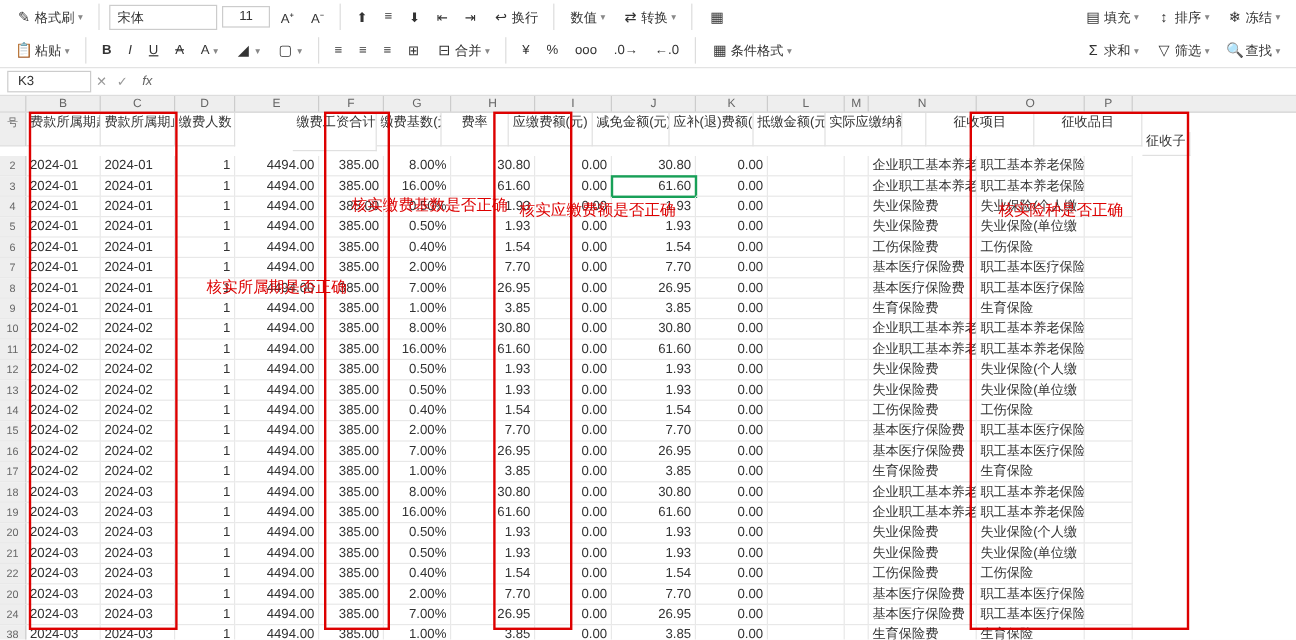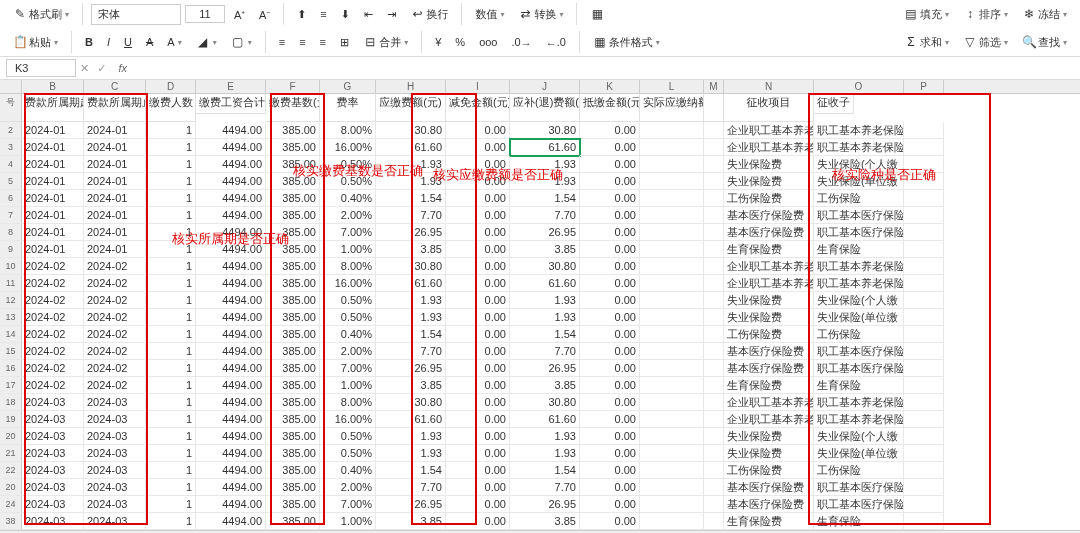--- a/index.html
+++ b/index.html
@@ -190,31 +190,32 @@
       <div style="width: 90px;">N</div>
       <div style="width: 90px;">O</div>
       <div style="width: 40px;">P</div>
     </div>
   <div class="grid" id="grid">
       <div class="hrow">
         <div class="rh" style="width: 22px; height: 28px; line-height: 13px;">号</div>
         <div style="width: 62px; height: 28px; line-height: 13px;">费款所属期起</div>
         <div style="width: 62px; height: 28px; line-height: 13px;">费款所属期止</div>
         <div style="width: 50px; height: 28px; line-height: 13px;">缴费人数</div>
-        <div style="width: 70px; height: 20px; line-height: 13px;">缴费工资合计</div>
+        <div style="width: 70px; height: 32px; line-height: 13px; margin-left: 48px;">缴费工资合计</div>
         <div style="width: 54px; height: 28px; line-height: 13px;">缴费基数(元)</div>
         <div style="width: 56px; height: 28px; line-height: 13px;">费率</div>
         <div style="width: 70px; height: 28px; line-height: 13px;">应缴费额(元)</div>
         <div style="width: 64px; height: 28px; line-height: 13px;">减免金额(元)</div>
         <div style="width: 70px; height: 28px; line-height: 13px;">应补(退)费额(元)</div>
         <div style="width: 60px; height: 28px; line-height: 13px;">抵缴金额(元)</div>
         <div style="width: 64px; height: 28px; line-height: 13px;">实际应缴纳额(元)</div>
         <div style="width: 20px; height: 28px; line-height: 13px;"></div>
         <div style="width: 90px; height: 28px; line-height: 13px;">征收项目</div>
-        <div style="width: 40px; height: 20px; line-height: 13px;">征收子</div>
+        <div style="width: 90px; height: 28px; line-height: 13px;">征收品目</div>
+        <div style="width: 40px; height: 20px; line-height: 13px; margin-top: 16px;">征收子</div>
       </div>
       <div class="drow">
         <div class="rh" style="width: 22px;">2</div>
         <div class="al" style="width: 62px;">2024-01</div>
         <div class="al" style="width: 62px;">2024-01</div>
         <div class="ar" style="width: 50px;">1</div>
         <div class="ar" style="width: 70px;">4494.00</div>
         <div class="ar" style="width: 54px;">385.00</div>
         <div class="ar" style="width: 56px;">8.00%</div>
         <div class="ar" style="width: 70px;">30.80</div>

